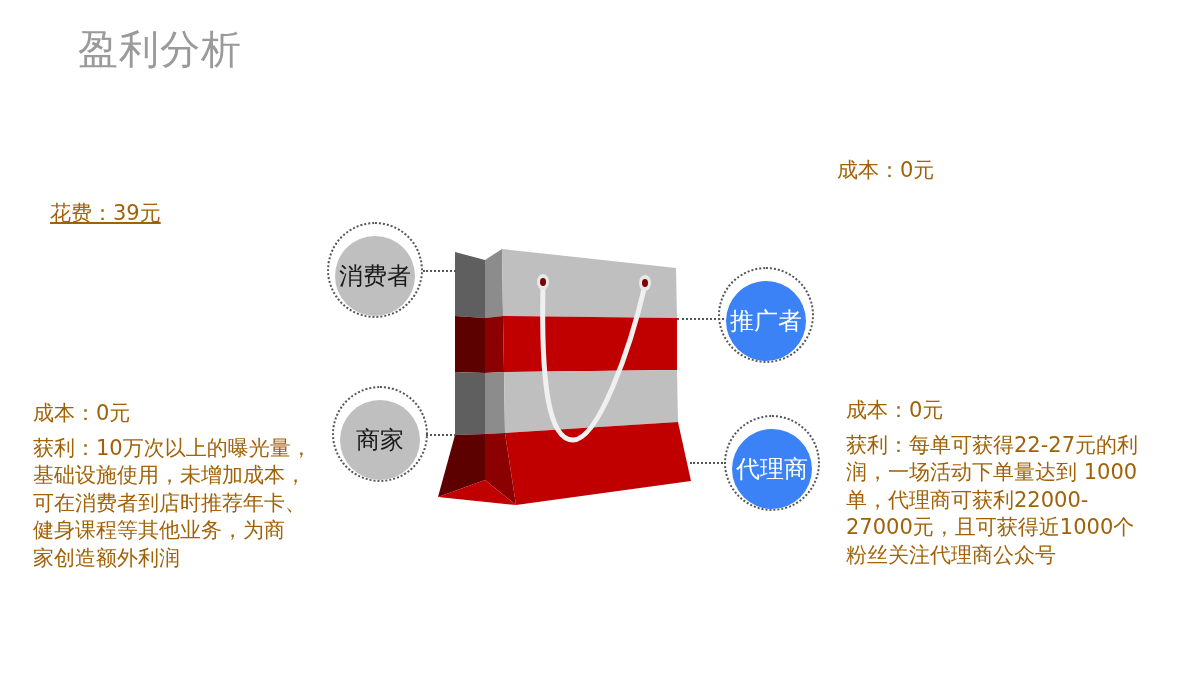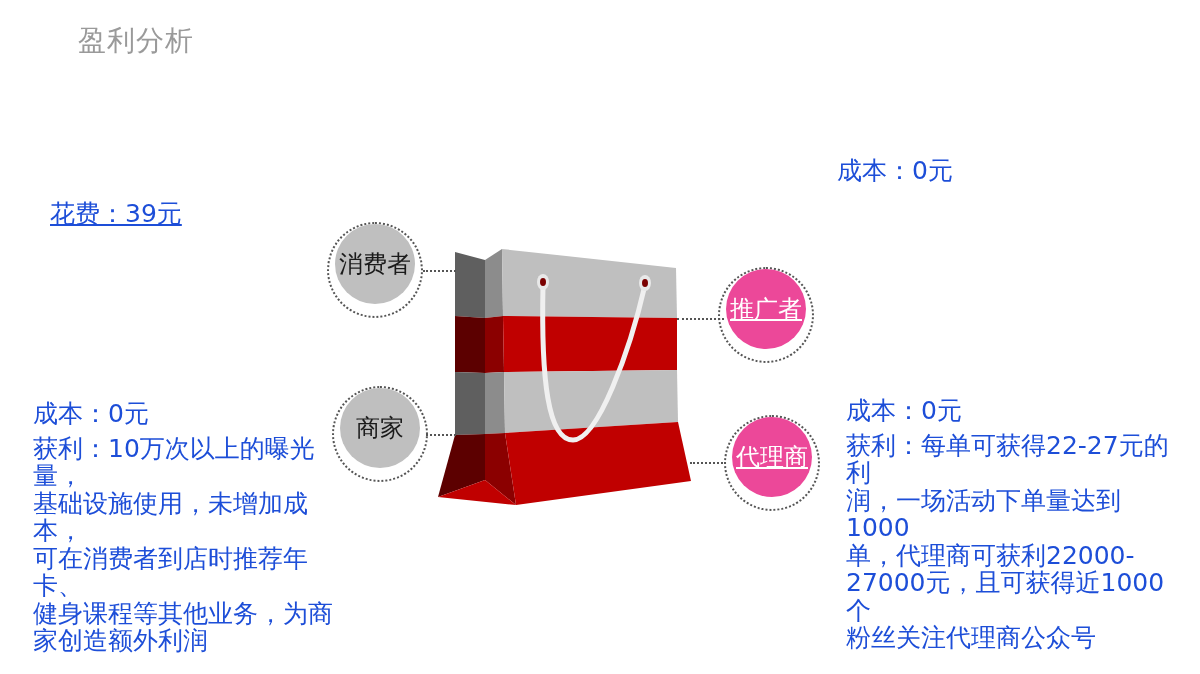--- a/index.html
+++ b/index.html
@@ -1,27 +1,27 @@
 <!DOCTYPE html>
 <html><head>
 <meta charset="utf-8">
 <style>
   html, body { margin:0; padding:0; background:#ffffff; }
   body { width:1200px; height:674px; position:relative; overflow:hidden;
          font-family:"DejaVu Sans","Liberation Sans",sans-serif; color:#3f3f3f; }
-  .title { position:absolute; left:78px; top:22px; font-size:28px; color:#9a9a9a; letter-spacing:1px; }
-  .block { position:absolute; font-size:25px; line-height:27.5px; color:#1d4ed8; }
+  .title { position:absolute; left:78px; top:22px; font-size:40px; color:#9a9a9a; letter-spacing:1px; }
+  .block { position:absolute; font-size:21px; line-height:27.5px; color:#a16207; }
   .block .cost { margin-bottom:7px; }
   .block .profit { white-space:pre-line; }
   .node { position:absolute; width:96px; height:96px; border-radius:50%;
-          border:2px dotted #555; box-sizing:border-box; display:flex; align-items:flex-start; justify-content:center; }
+          border:2px dotted #555; box-sizing:border-box; display:flex; align-items:flex-end; justify-content:center; }
   .node .fill { width:80px; height:80px; border-radius:50%; display:flex; align-items:center; justify-content:center;
                 font-family:"DejaVu Serif","Liberation Serif",serif; font-size:24px; white-space:nowrap; }
   .node.gray .fill { background:#bfbfbf; color:#1a1a1a; }
-  .node.red .fill { background:#ec4899; color:#ffffff;text-decoration:underline; }
+  .node.red .fill { background:#3b82f6; color:#ffffff; }
   .conn { position:absolute; height:0; border-top:2px dotted #555; }
   svg.bag { position:absolute; left:0; top:0; }
 </style>
 </head>
 <body>
 
 <div class="title">盈利分析</div>
 
 <svg class="bag" width="1200" height="674">
 

